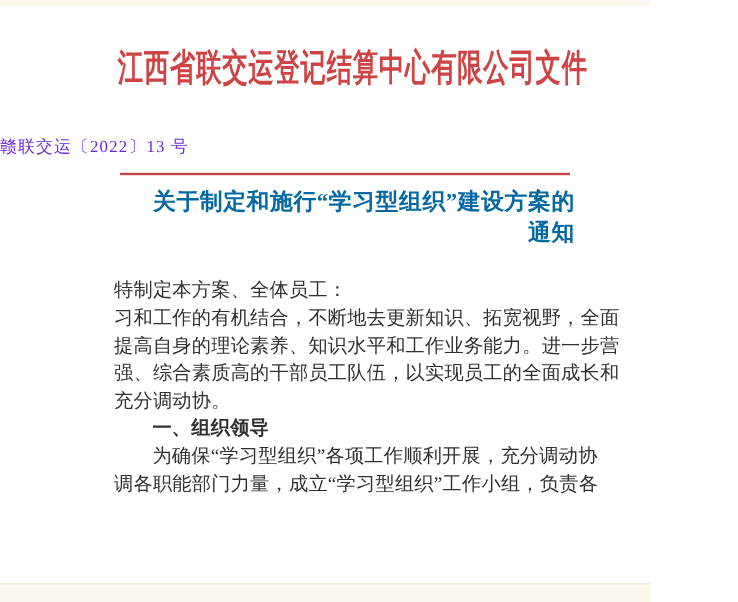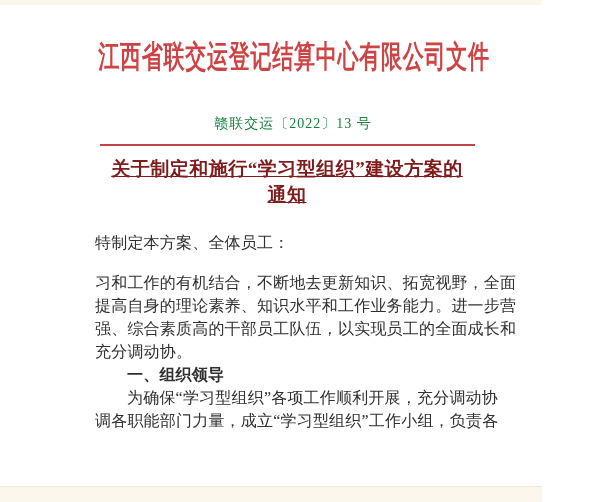--- a/index.html
+++ b/index.html
@@ -50,43 +50,41 @@
   .header-title .squeeze {
     display: inline-block;
     transform: scaleX(0.68);
     transform-origin: 50% 50%;
     letter-spacing: 1px;
   }
   .doc-number {
     position: absolute;
     left: 0; top: 114px;
     width: 586px;
-    text-align: center;
     font-size: 14px;
     line-height: 20px;
-    color: #15803d;
+    color: #6d28d9;
     letter-spacing: 1px;
   }
   .red-rule {
     position: absolute;
     left: 100px; top: 144px;
     width: 375px; height: 2px;
     background: var(--rule-red, #c04646);
   }
   .doc-title {
     position: absolute;
     left: 95px; top: 156px;
     width: 384px;
-    text-align: center;
+    text-align: right;
     font-size: 19px;
     line-height: 26px;
     font-weight: bold;
-    color: #7f1d1d;
+    color: #0369a1;
     letter-spacing: 0.5px;
-    text-decoration: underline;
   }
   .doc-body {
     position: absolute;
     left: 95px; top: 231px;
     width: 388px;
     font-size: 16px;
     line-height: 23px;
     color: var(--body-text, #303030);
   }
   .body-line {
@@ -128,21 +126,21 @@
 
   <div class="red-rule"></div>
 
   <div class="doc-title">
     <div>关于制定和施行“学习型组织”建设方案的</div>
     <div>通知</div>
   </div>
 
   <div class="doc-body">
       <div class="body-line" style="padding-left: 0px;">特制定本方案、全体员工：</div>
-      <div class="body-line" style="padding-left: 0px; margin-top: 17px;">习和工作的有机结合，不断地去更新知识、拓宽视野，全面</div>
+      <div class="body-line" style="padding-left: 0px;">习和工作的有机结合，不断地去更新知识、拓宽视野，全面</div>
       <div class="body-line" style="padding-left: 0px;">提高自身的理论素养、知识水平和工作业务能力。进一步营</div>
       <div class="body-line" style="padding-left: 0px;">强、综合素质高的干部员工队伍，以实现员工的全面成长和</div>
       <div class="body-line" style="padding-left: 0px;">充分调动协。</div>
       <div class="body-line bold" style="padding-left: 32px;">一、组织领导</div>
       <div class="body-line" style="padding-left: 32px;">为确保“学习型组织”各项工作顺利开展，充分调动协</div>
       <div class="body-line" style="padding-left: 0px;">调各职能部门力量，成立“学习型组织”工作小组，负责各</div>
     </div>
 
   <div class="corner-marks">
       <div class="mark-row"><span class="mark" style="background: rgb(221, 152, 104);"></span><span class="mark" style="background: rgb(143, 176, 204);"></span><span class="mark" style="background: rgb(221, 152, 104);"></span><span class="mark" style="background: rgb(143, 176, 204);"></span></div>

